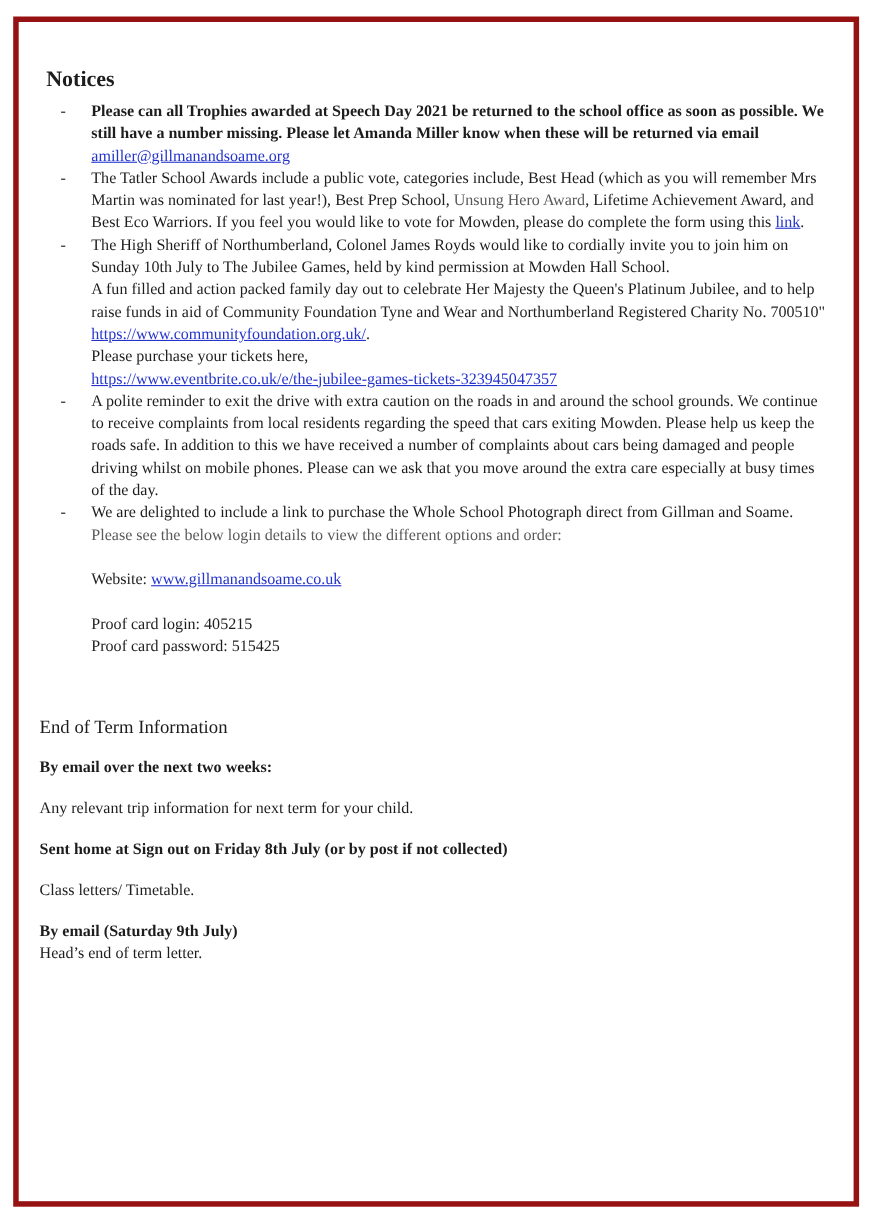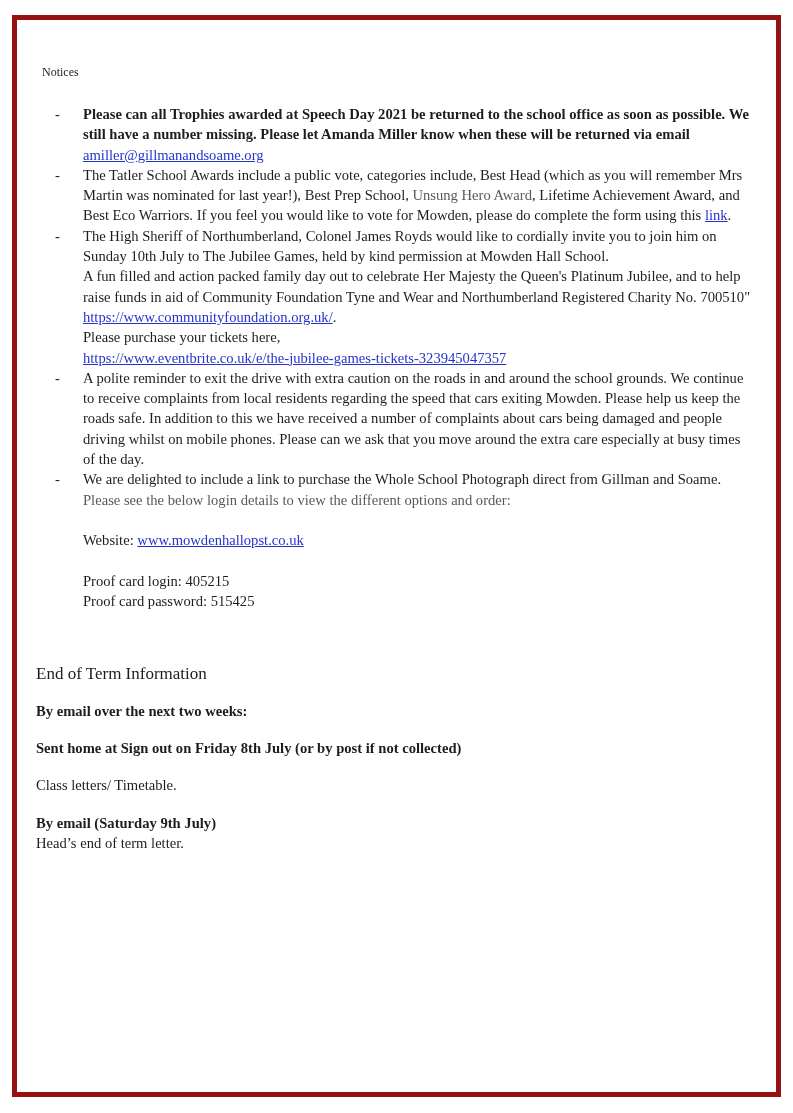--- a/index.html
+++ b/index.html
@@ -19,22 +19,22 @@
   }
   .frame{
     position:absolute;left:12px;top:15px;width:769px;height:1082px;
     border:5px solid var(--border);
     background:#ffffff;
   }
   .content{
     padding:42px 22px 0 19px;
   }
   .notices-heading{
-    font-weight:normal;font-size:12px;line-height:20px;
-    padding-left:6px;margin-bottom:22px;
+    font-weight:bold;font-size:20px;line-height:20px;
+    padding-left:6px;margin-bottom:9px;
   }
   .bullet{display:flex;align-items:flex-start;}
   .marker{
     flex:0 0 47px;padding-left:19px;
   }
   .btext{flex:1 1 auto;min-width:0;}
   .bold{font-weight:bold;}
   .gray{color:var(--gray-text);}
   a.link{color:var(--link-blue);text-decoration:underline;cursor:pointer;}
   a.link-teal{color:var(--link-teal);text-decoration:underline;cursor:pointer;}
@@ -85,33 +85,34 @@
         <span>A polite reminder to exit the drive with extra caution on the roads in and around the school grounds. We continue to receive complaints from local residents regarding the speed that cars exiting Mowden. Please help us keep the roads safe. In addition to this we have received a number of complaints about cars being damaged and people driving whilst on mobile phones. Please can we ask that you move around the extra care especially at busy times of the day.</span>
       </div>
     </div>
 
     <div class="bullet">
       <span class="marker">-</span>
       <div class="btext">
         <span>We are delighted to include a link to purchase the Whole School Photograph direct from Gillman and Soame. </span><span class="gray">Please see the below login details to view the different options and order:</span>
         <div class="sp"></div>
         <div>
-          <span>Website: </span><a class="link">www.mowdenhallopst.co.uk</a>
+          <span>Website: </span><a class="link">www.gillmanandsoame.co.uk</a>
         </div>
         <div class="sp"></div>
         <div>Proof card login: 405215</div>
         <div>Proof card password: 515425</div>
         <div class="sp"></div>
       </div>
     </div>
 
     <div class="eot-heading">End of Term Information</div>
 
     <div class="para bold">By email over the next two weeks:</div>
 
+    <div class="para">Any relevant trip information for next term for your child.</div>
 
     <div class="para bold">Sent home at Sign out on Friday 8th July (or by post if not collected)</div>
 
 
     <div class="para">
       <div>Class letters/ Timetable.</div>
     </div>
 
     <div class="para">
       <div class="bold">By email (Saturday 9th July)</div>

